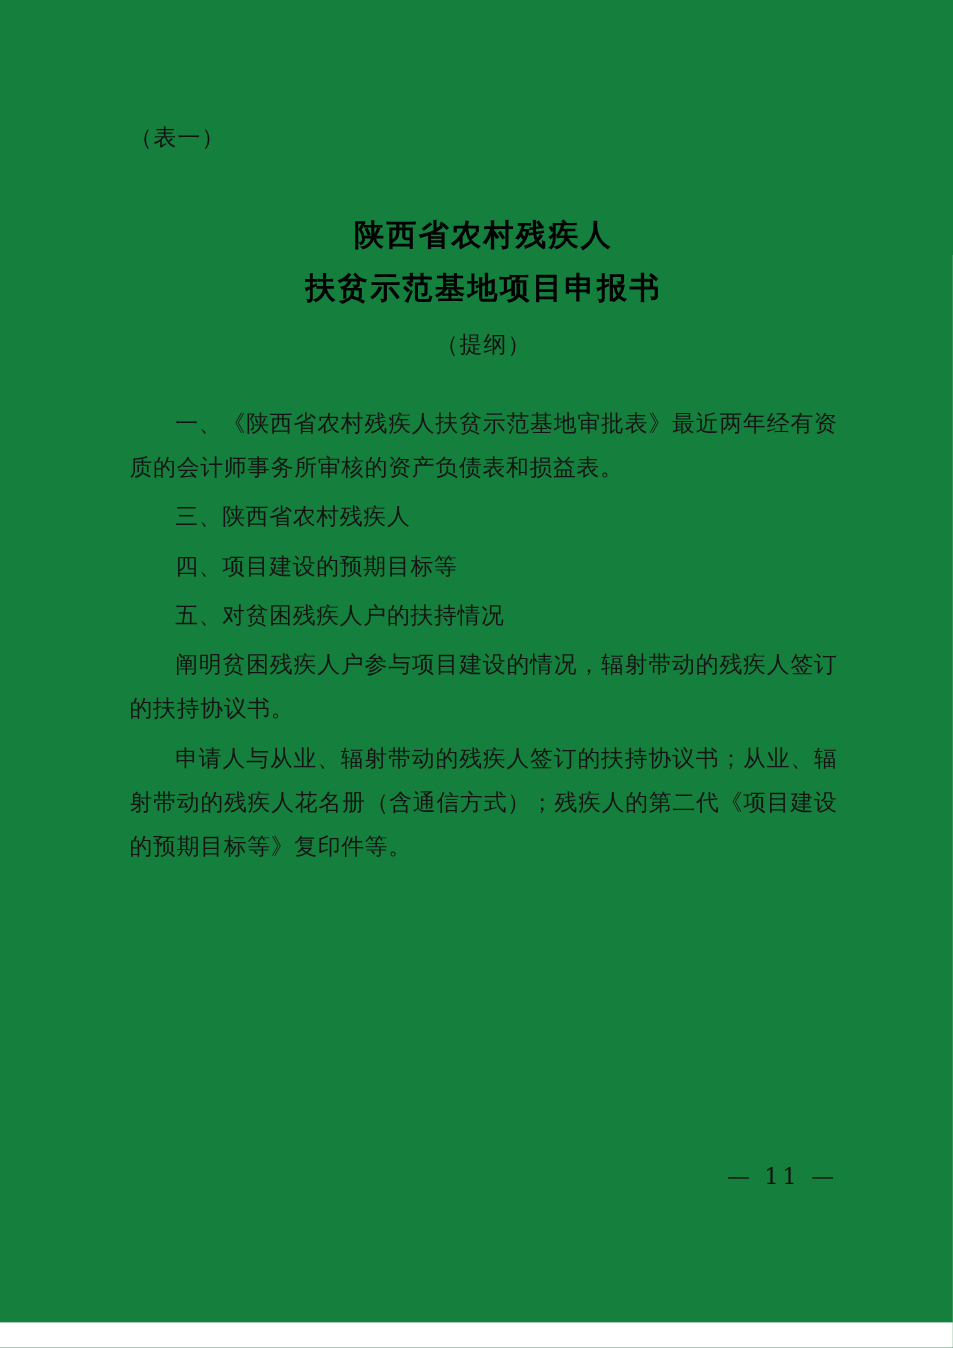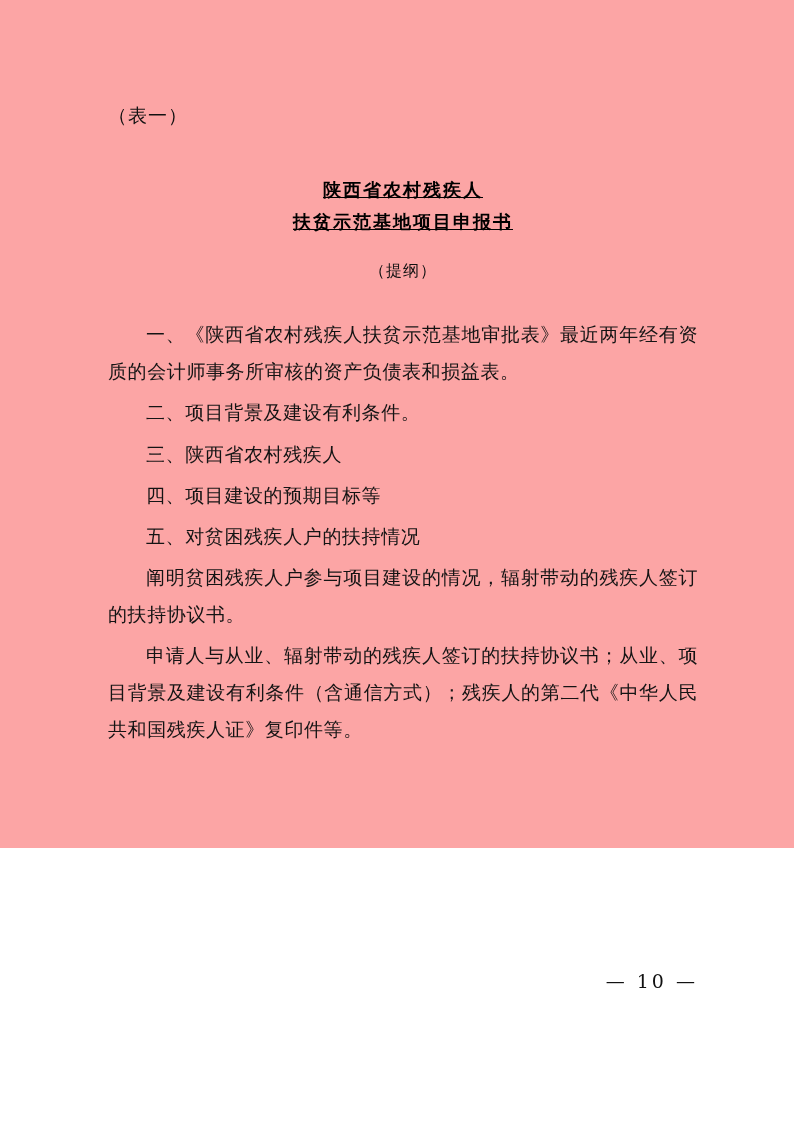--- a/index.html
+++ b/index.html
@@ -13,53 +13,52 @@
     font-family: "DejaVu Serif", "Liberation Serif", serif;
     color: #1a1a1a;
     position: relative;
     overflow: hidden;
   }
   .page {
     position: absolute;
     left: 0;
     top: 0;
     width: 794px;
-    height: 848px;
-    background: #fca5a5;
+    height: 1102px;
+    background: #15803d;
   }
   .content {
     position: absolute;
     left: 108px;
     top: 100px;
     width: 590px;
   }
   .form-tag {
     font-size: 19px;
     line-height: 1.6;
     letter-spacing: 1px;
     margin: 0 0 44px 0;
     color: #111;
   }
   .title-block {
     text-align: center;
     margin-bottom: 6px;
   }
   .title-line {
-    font-size: 18px;
+    font-size: 25px;
     font-weight: bold;
     letter-spacing: 2px;
     line-height: 1.75;
     color: #000;
-    text-decoration: underline;
   }
   .subtitle {
     text-align: center;
-    font-size: 16px;
+    font-size: 19px;
     letter-spacing: 1px;
-    margin-top: 24px;
+    margin-top: 12px;
     margin-bottom: 36px;
     color: #111;
   }
   p.para {
     font-size: 19px;
     line-height: 1.95;
     text-align: justify;
     text-justify: inter-ideograph;
     margin: 0 0 4px 0;
     text-indent: 38px;
@@ -85,23 +84,22 @@
     <div class="form-tag">（表一）</div>
 
     <div class="title-block">
       <div class="title-line">陕西省农村残疾人</div>
       <div class="title-line">扶贫示范基地项目申报书</div>
     </div>
 
     <div class="subtitle">（提纲）</div>
 
     <p class="para">一、《陕西省农村残疾人扶贫示范基地审批表》最近两年经有资质的会计师事务所审核的资产负债表和损益表。</p>
-    <p class="para">二、项目背景及建设有利条件。</p>
     <p class="para">三、陕西省农村残疾人</p>
     <p class="para">四、项目建设的预期目标等</p>
     <p class="para">五、对贫困残疾人户的扶持情况</p>
     <p class="para">阐明贫困残疾人户参与项目建设的情况，辐射带动的残疾人签订的扶持协议书。</p>
-    <p class="para">申请人与从业、辐射带动的残疾人签订的扶持协议书；从业、项目背景及建设有利条件（含通信方式）；残疾人的第二代《中华人民共和国残疾人证》复印件等。</p>
+    <p class="para">申请人与从业、辐射带动的残疾人签订的扶持协议书；从业、辐射带动的残疾人花名册（含通信方式）；残疾人的第二代《项目建设的预期目标等》复印件等。</p>
 
   </div>
 
-  <div class="page-number">—  10  —</div>
+  <div class="page-number">—  11  —</div>
 </div>
 
 </body></html>

